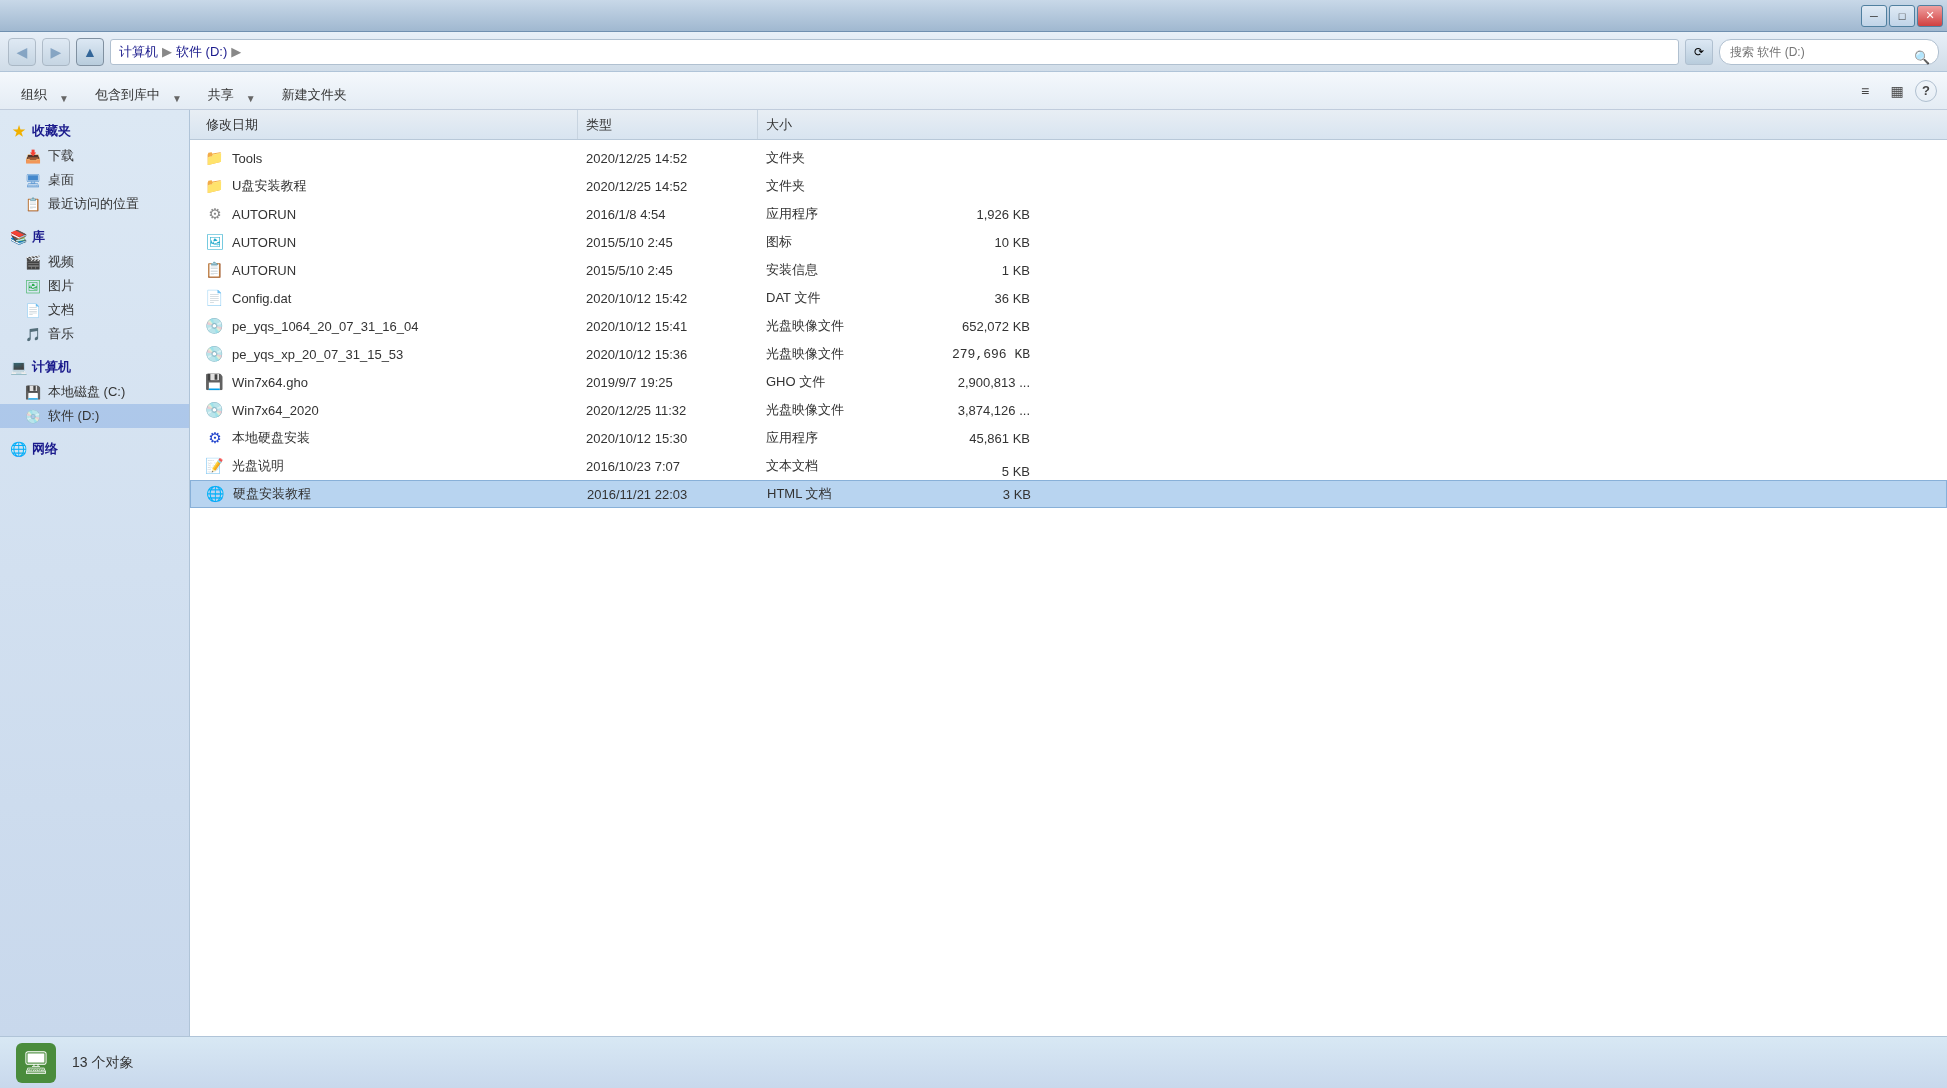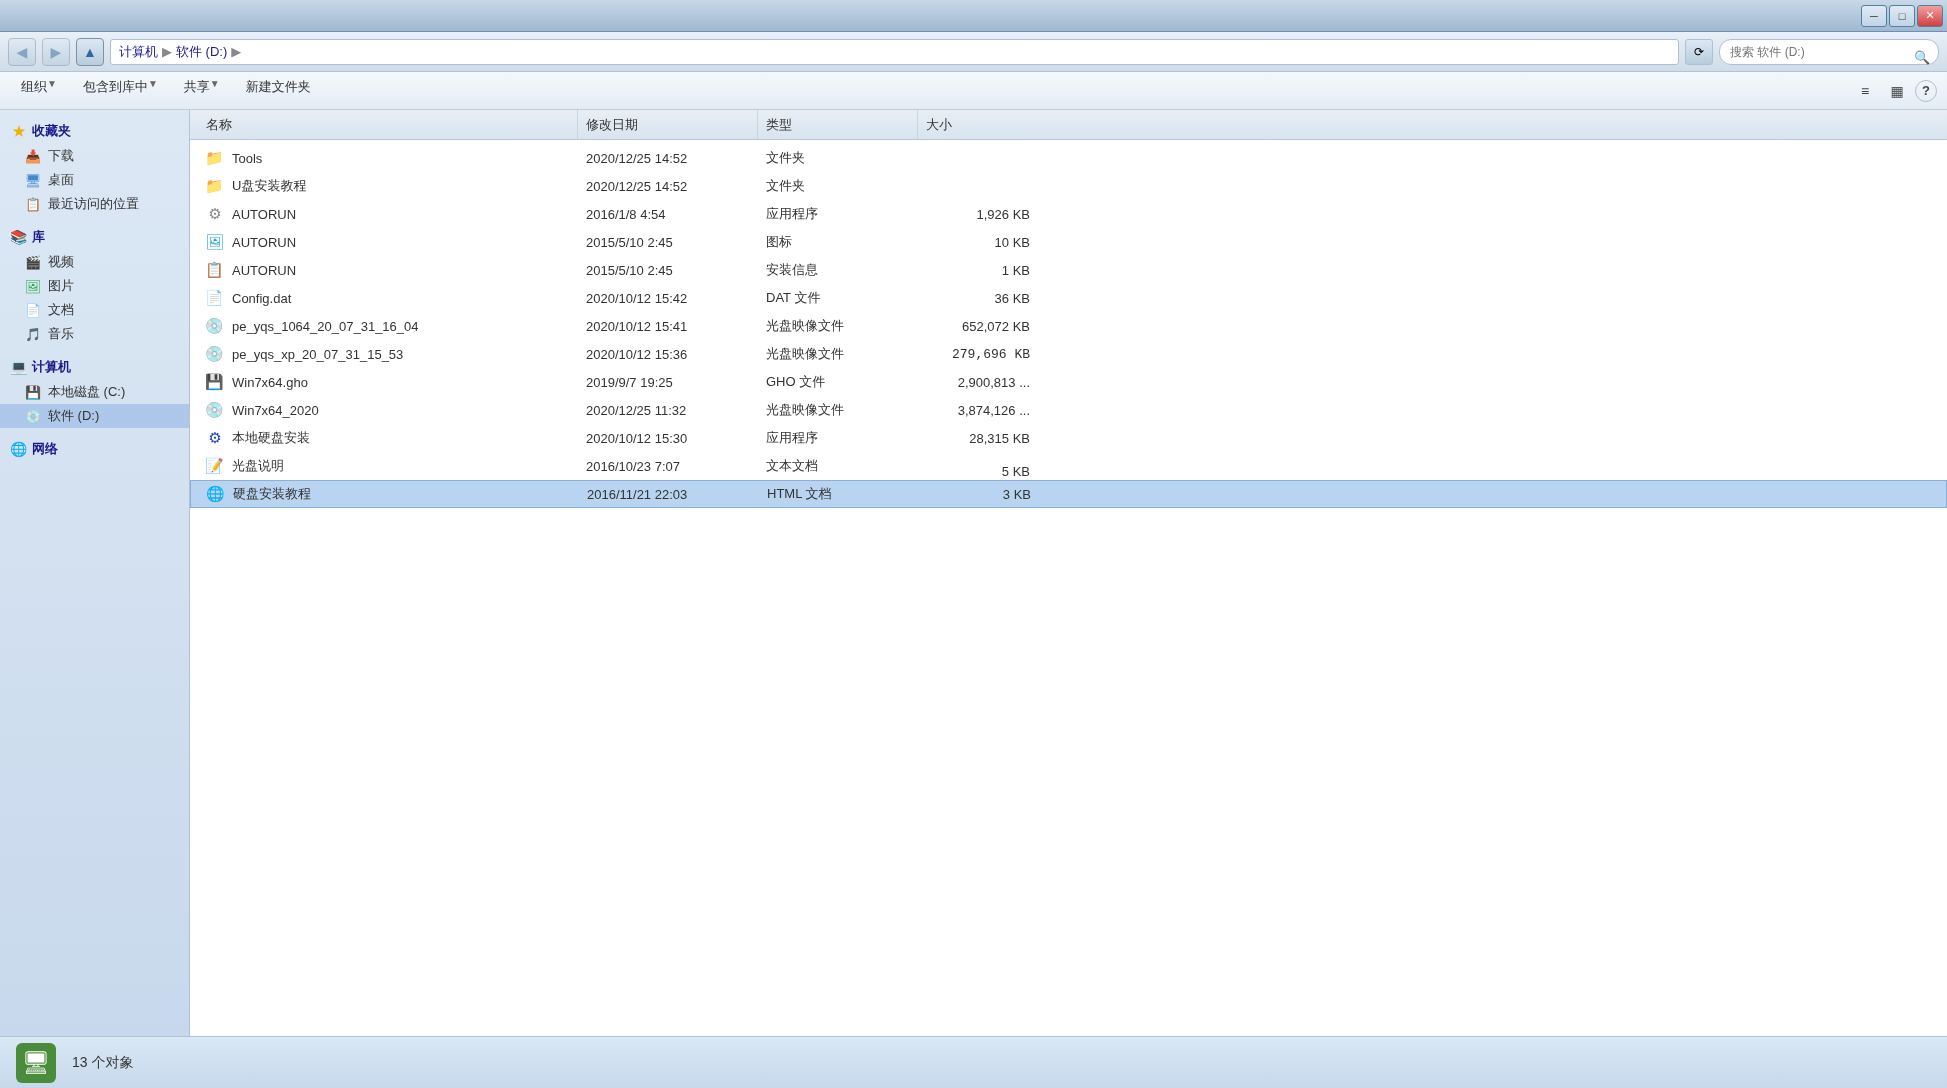--- a/index.html
+++ b/index.html
@@ -131,22 +131,22 @@
       border-bottom: 1px solid #c0ccdc;
     }
     .toolbar-btn {
       height: 28px;
       padding: 0 10px;
       border: 1px solid transparent;
       border-radius: 3px;
       background: transparent;
       cursor: pointer;
       display: flex;
-      align-items: flex-start;
-      gap: 0;
+      align-items: flex-end;
+      gap: 12px;
       font-size: 13px;
       color: #333;
     }
     .toolbar-right {
       margin-left: auto;
       display: flex;
       align-items: center;
       gap: 4px;
     }
     .view-btn {
@@ -446,23 +446,20 @@
         <span class="sidebar-icon icon-network">🌐</span>
         <span>网络</span>
       </div>
     </div>
   </div>
 
   <div class="file-area">
 
     <div class="column-headers">
       <div class="col-header">
-        <span>名称</span>
-      </div>
-      <div class="col-header">
         <span>修改日期</span>
       </div>
       <div class="col-header">
         <span>类型</span>
       </div>
       <div class="col-header">
         <span>大小</span>
       </div>
     </div>
 
@@ -557,21 +554,21 @@
     <div class="file-cell">光盘映像文件</div>
     <div class="file-cell" style="text-align:right; justify-content:flex-end;">3,874,126 ...</div>
   </div>
         <div class="file-row">
     <div class="file-cell name-cell">
       <span class="file-icon" style="color:#2244cc">⚙</span>
       <span>本地硬盘安装</span>
     </div>
     <div class="file-cell">2020/10/12 15:30</div>
     <div class="file-cell">应用程序</div>
-    <div class="file-cell" style="text-align:right; justify-content:flex-end;">28,315 KB</div>
+    <div class="file-cell" style="text-align:right; justify-content:flex-end;">45,861 KB</div>
   </div>
         <div class="file-row">
     <div class="file-cell name-cell">
       <span class="file-icon" style="color:#444">📝</span>
       <span>光盘说明</span>
     </div>
     <div class="file-cell">2016/10/23 7:07</div>
     <div class="file-cell">文本文档</div>
     <div class="file-cell" style="text-align:right; justify-content:flex-end;margin-top:10px;">5 KB</div>
   </div>

